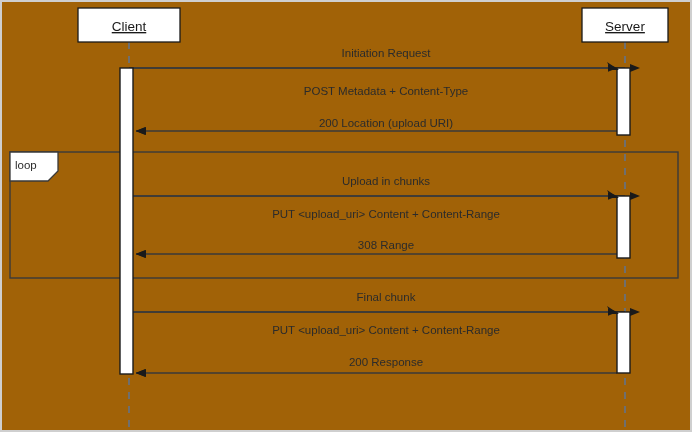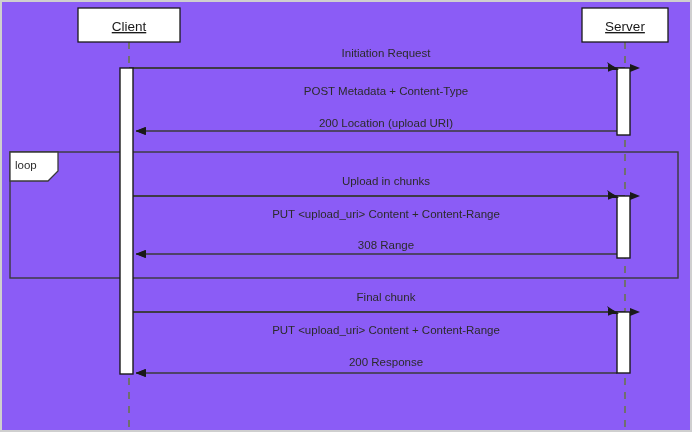--- a/index.html
+++ b/index.html
@@ -7,21 +7,21 @@
     padding: 0;
     background: #ffffff;
   }
   body {
     font-family: "Liberation Sans", sans-serif;
   }
   #diagram-root {
     position: relative;
     width: 692px;
     height: 432px;
-    background: #8b5cf6;
+    background: #a16207;
     overflow: hidden;
   }
   #seq-svg {
     display: block;
     width: 692px;
     height: 432px;
   }
   .lifeline-box {
     fill: #ffffff;
     stroke: #1a1a1a;

